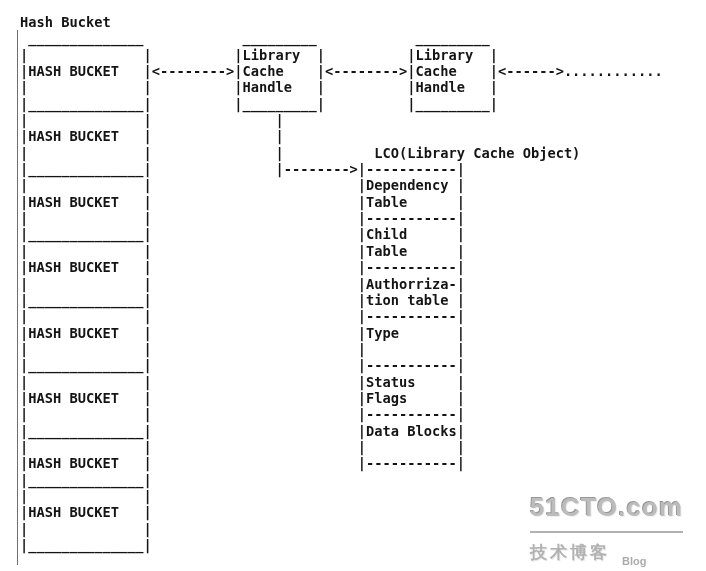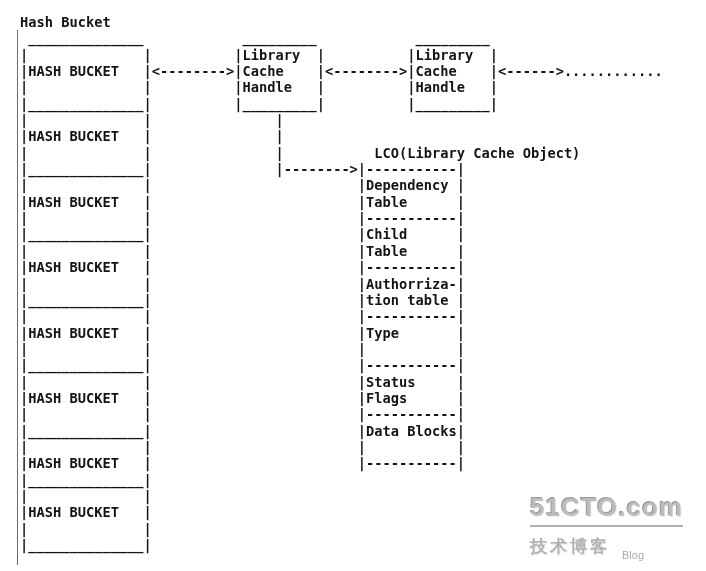--- a/index.html
+++ b/index.html
@@ -21,28 +21,28 @@
   .watermark {
     position:absolute; right:14px; top:492px;
     font-family:"Liberation Sans","DejaVu Sans",sans-serif;
     color:#b5b5b5; user-select:none;
   }
   .wm-logo {
     display:inline-block;
     font-size:26px; font-weight:bold; letter-spacing:1px;
     color:#bcbcbc;
     text-shadow:-1px -1px 0 #989898, 1px 1px 0 #f0f0f0;
-    border-bottom:2px solid #b2b2b2; padding-bottom:2px;
+    border-bottom:2px solid #b2b2b2; padding-bottom:8px;
   }
   .wm-row { display:flex; align-items:center; gap:12px; margin-top:4px; }
   .wm-cn {
     font-size:17px; font-weight:bold; letter-spacing:3px; color:#b2b2b2;
     text-shadow:1px 1px 0 #eaeaea;
   }
-  .wm-blog { font-size:11px; font-weight:normal; color:#ababab; margin-top:18px; }
+  .wm-blog { font-size:11px; font-weight:bold; color:#ababab; margin-top:18px; }
 </style>
 </head>
 <body>
 
 <div class="screen">
 
   <div class="left-rule"></div>
 
   <pre class="ascii">Hash Bucket
  ______________            _________            _________

